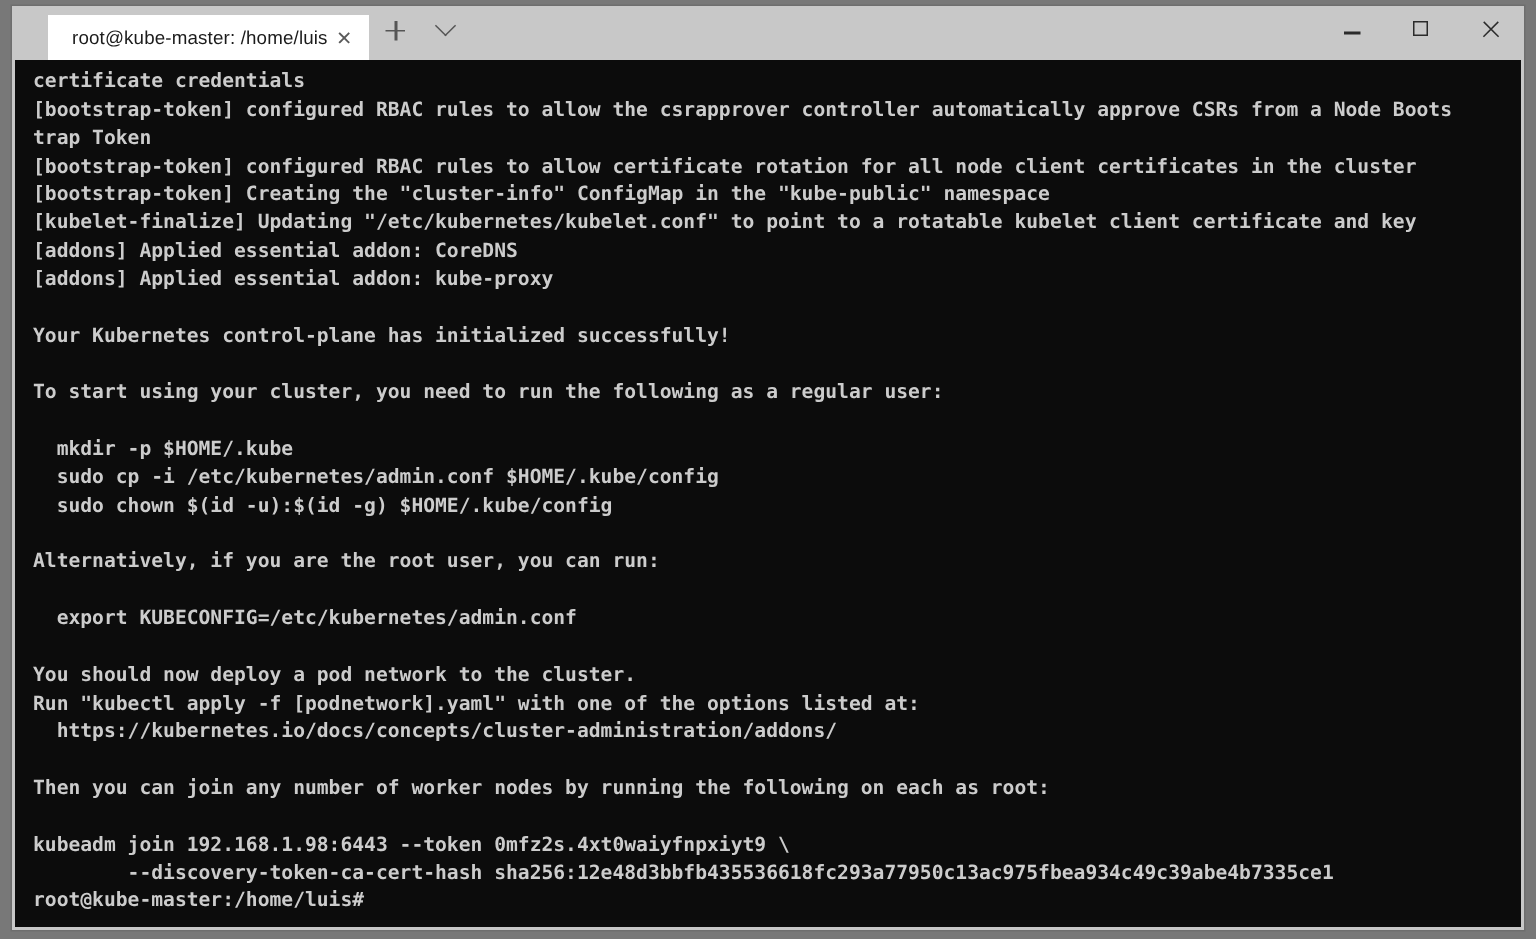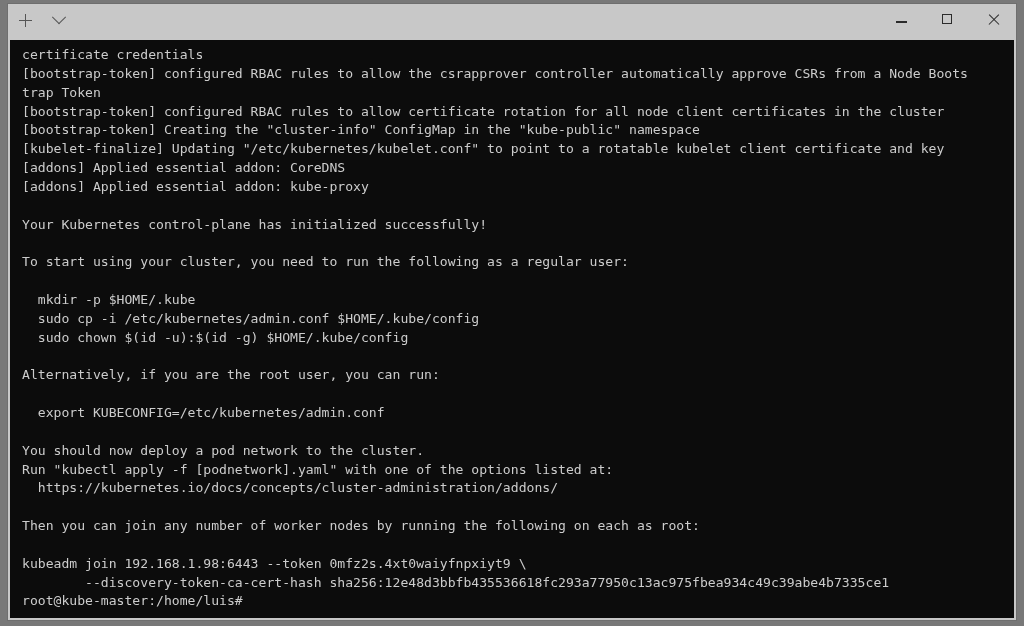--- a/index.html
+++ b/index.html
@@ -183,29 +183,36 @@
     font-size: 13.1px;
     line-height: 18.85px;
     color: #cccccc;
     white-space: pre;
     overflow: hidden;
   }
 
   .line {
     white-space: pre;
     min-height: 18.85px;
+    font-weight: bold;
   }
 </style>
 </head>
 <body>
 
 <div class="window">
 
   <div class="titlebar">
 
+    <div class="tabstrip">
+      <div class="tab">
+        <span class="tab-title">root@kube-master: /home/luis</span>
+        <span class="tab-close">✕</span>
+      </div>
+    </div>
 
     <div class="newtab-area">
       <div class="newtab-btn">
         <span class="plus-glyph"></span>
       </div>
       <div class="tabmenu-btn">
         <span class="chev"></span>
       </div>
     </div>
 

